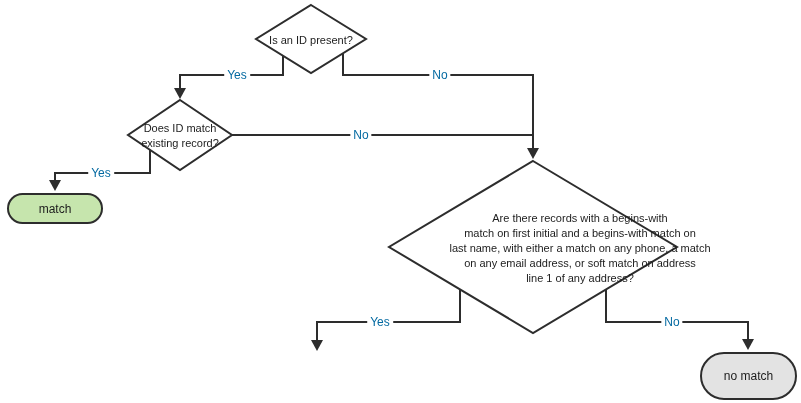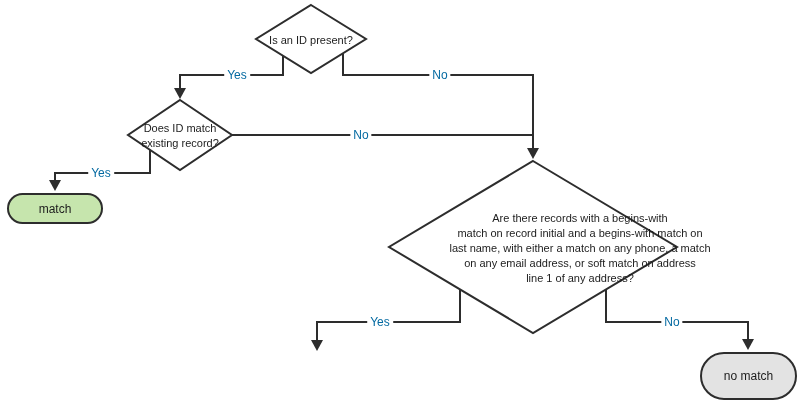--- a/index.html
+++ b/index.html
@@ -89,21 +89,21 @@
     <div class="line">Is an ID present?</div>
   </div>
 
   <div class="node-label" style="left:180px; top:136px;">
     <div class="line">Does ID match</div>
     <div class="line">existing record?</div>
   </div>
 
   <div class="node-label" style="left:532px; top:248px;margin-left:48px;">
     <div class="line">Are there records with a begins-with</div>
-    <div class="line">match on record initial and a begins-with match on</div>
+    <div class="line">match on first initial and a begins-with match on</div>
     <div class="line">last name, with either a match on any phone, a match</div>
     <div class="line">on any email address, or soft match on address</div>
     <div class="line">line 1 of any address?</div>
   </div>
 
   <div class="terminal" style="left: 7px; top: 193px; width: 96px; height: 31px; background-color: rgb(198, 229, 173);">
     <span>match</span>
   </div>
 
 

